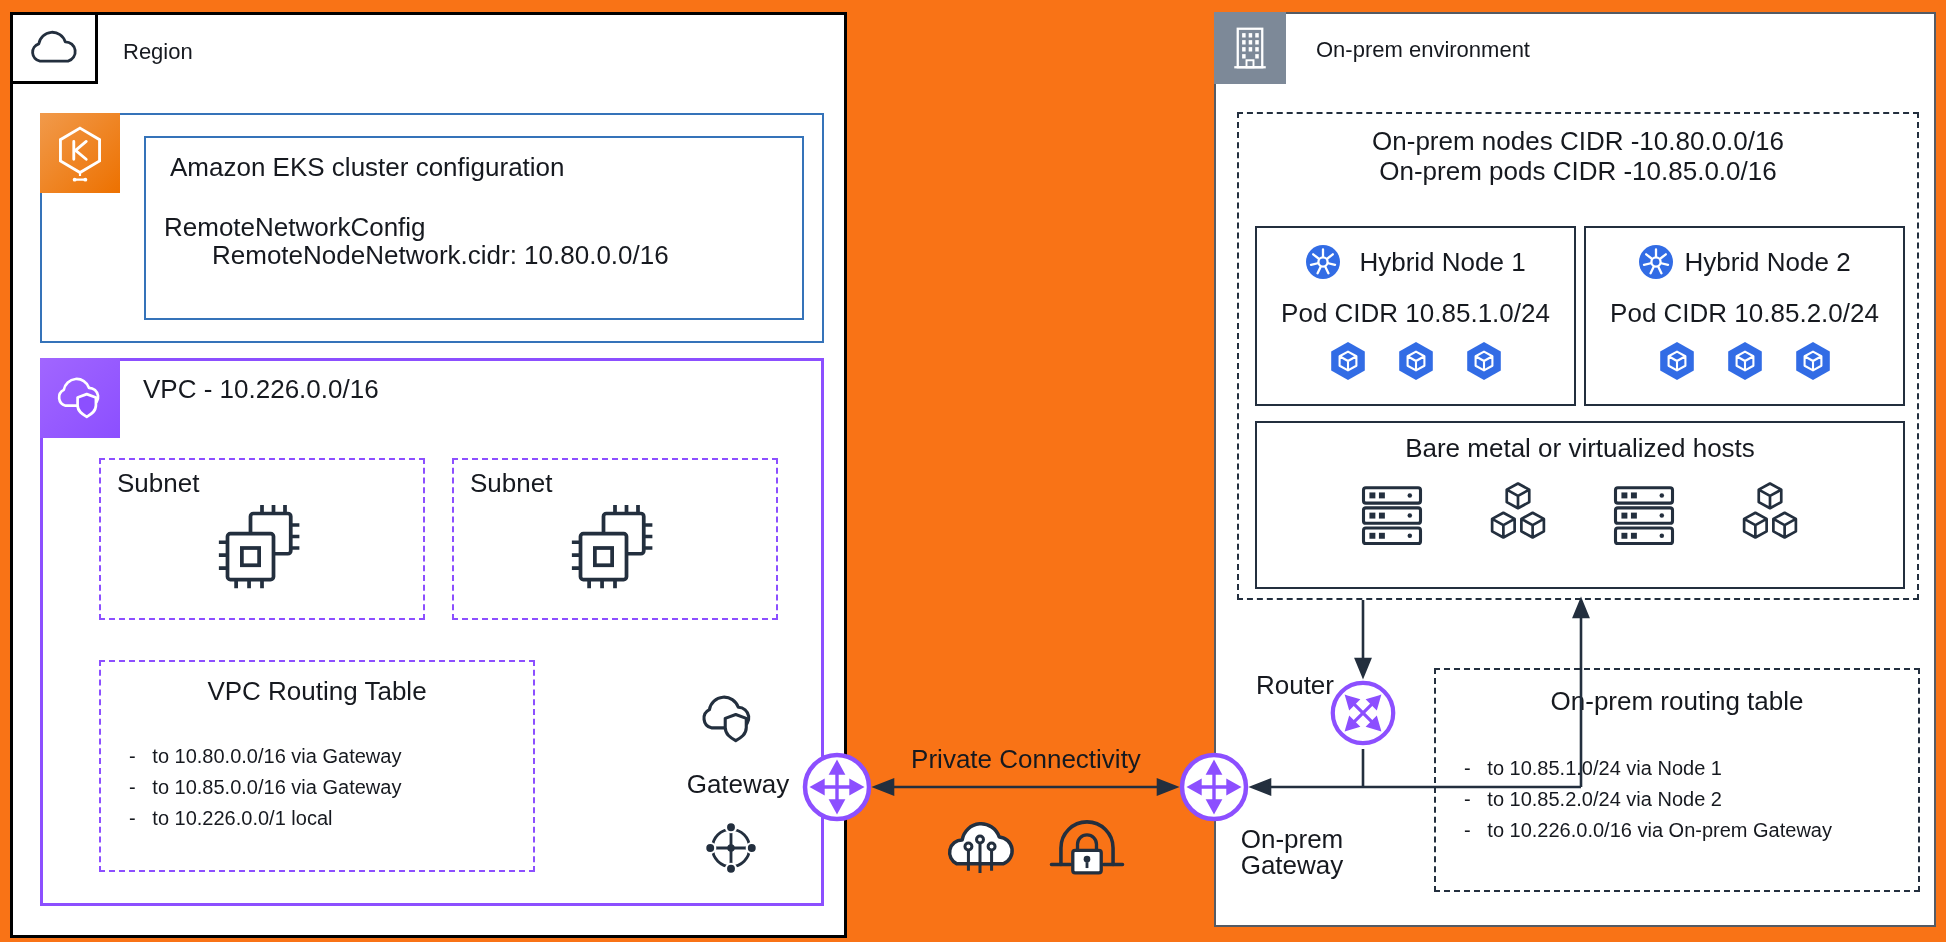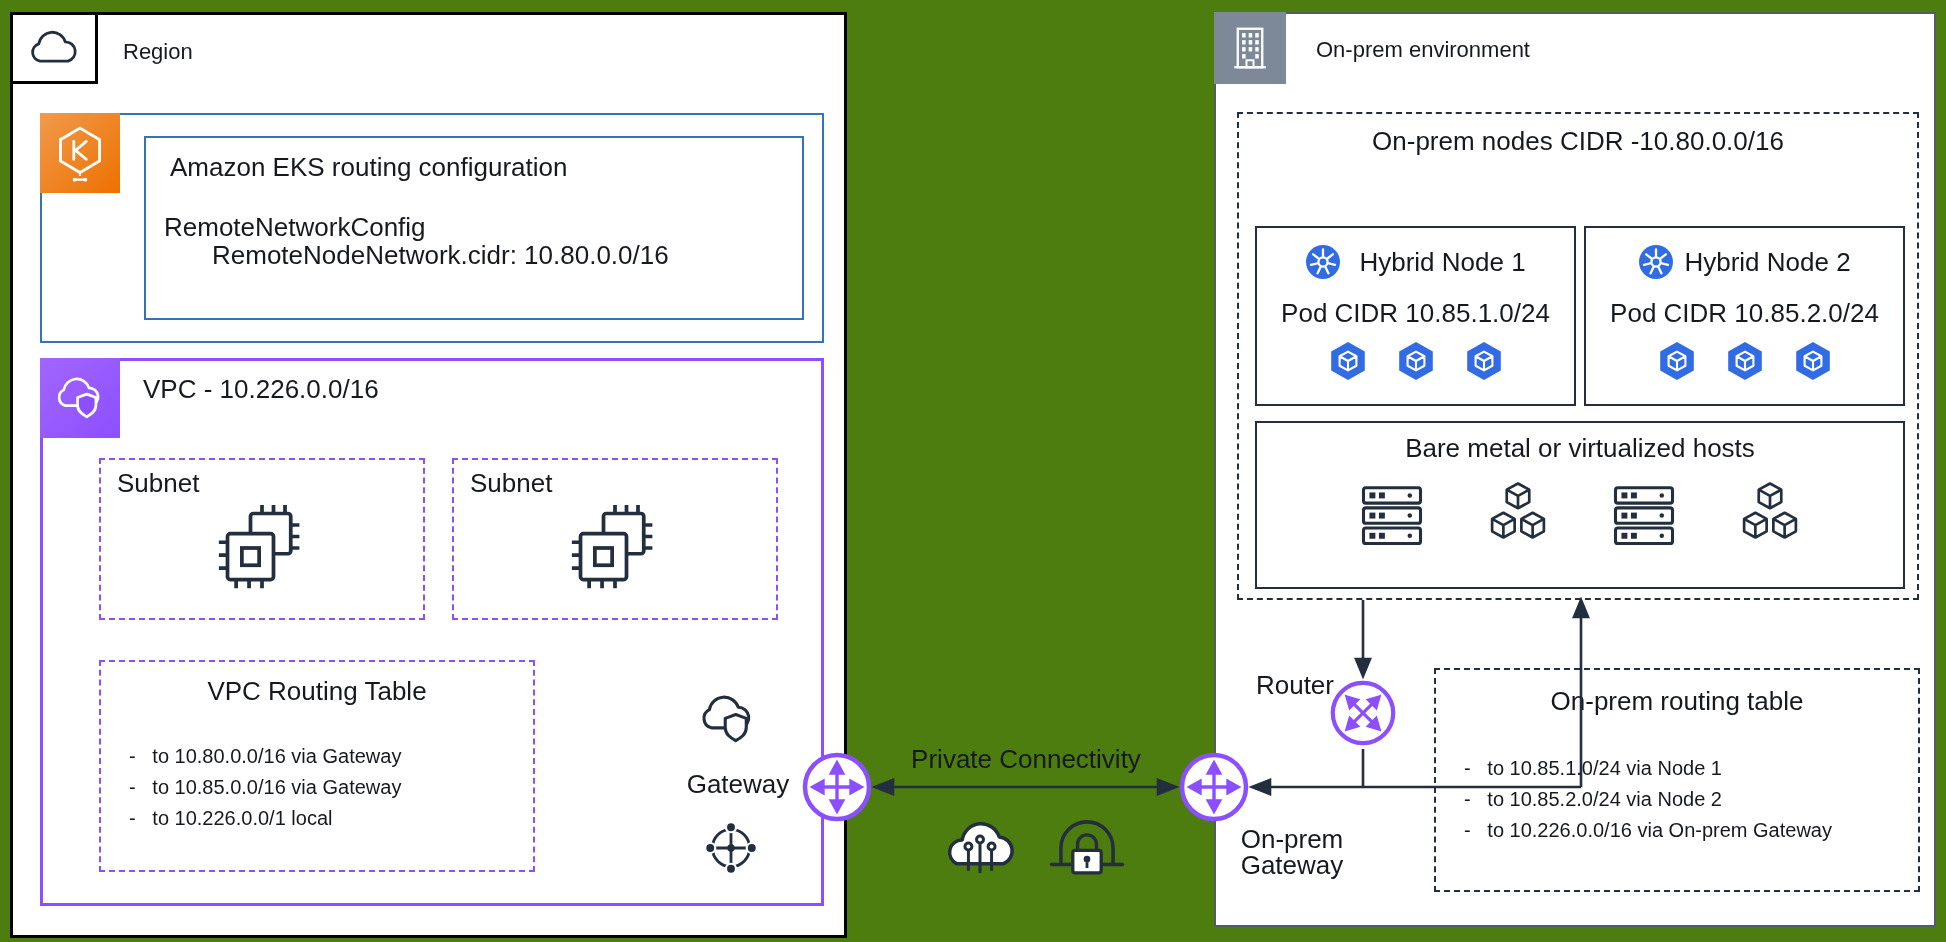--- a/index.html
+++ b/index.html
@@ -1,17 +1,17 @@
 <!DOCTYPE html>
 <html><head>
 <meta charset="utf-8">
 <style>
   html,body{margin:0;padding:0;background:#fff;}
   #canvas{position:relative;width:1946px;height:942px;overflow:hidden;
-          font-family:"Liberation Sans", sans-serif;color:#16191f;background:#4d7c0f;}
+          font-family:"Liberation Sans", sans-serif;color:#16191f;background:#f97316;}
   .abs{position:absolute;box-sizing:border-box;}
   .t21{font-size:26px;line-height:26px;}
   .t22{font-size:22px;line-height:27px;}
   .t20{font-size:20px;line-height:25px;}
   .center{text-align:center;}
   .pre{white-space:pre;}
   .region-box{border:3px solid #000;}
   .blue-box{border:2.5px solid #3573B9;}
   .vpc-box{border:3px solid #8C4FFF;}
   .purple-dash{border:2.5px dashed #8C4FFF;}
@@ -43,21 +43,21 @@
       <div class="abs iconbox orange-bg" style="left:-2px;top:-2px;width:80px;height:80px;">
         <svg width="64" height="64" viewBox="0 0 72 72">
           <polygon points="36,8 58,21 58,45 36,58 14,45 14,21" fill="none" stroke="#fff" stroke-width="3.2"></polygon>
           <path d="M29 23 V43 M43 23 L31 33 L43 43" fill="none" stroke="#fff" stroke-width="3.2" stroke-linecap="round" stroke-linejoin="round"></path>
           <path d="M36 58 v4 M30 66 h12" stroke="#fff" stroke-width="2.4" fill="none"></path>
           <circle cx="30" cy="66" r="2.2" fill="#fff"></circle>
             <circle cx="42" cy="66" r="2.2" fill="#fff"></circle>
         </svg>
       </div>
       <div class="abs blue-box" style="left:102px;top:21px;width:660px;height:184px;background:#fff;">
-        <div class="abs t21" style="left:24px;top:16px;">Amazon EKS routing configuration</div>
+        <div class="abs t21" style="left:24px;top:16px;">Amazon EKS cluster configuration</div>
         <div class="abs t21" style="left:18px;top:76px;">RemoteNetworkConfig</div>
         <div class="abs t21" style="left:66px;top:104px;">RemoteNodeNetwork.cidr: 10.80.0.0/16</div>
       </div>
     </div>
 
     <div class="abs vpc-box" style="left:27px;top:343px;width:784px;height:548px;background:#fff;">
       <div class="abs iconbox purple-bg" style="left:-3px;top:-3px;width:80px;height:80px;">
         <svg width="58" height="54" viewBox="0 0 60 56">
           <path d="M15 36 H42 A9.5 9.5 0 0 0 39.3 17.4 A13.5 13.5 0 0 0 13.2 19.6 A8.8 8.8 0 0 0 15 36 Z" fill="none" stroke="#fff" stroke-width="2.8" stroke-linejoin="round"></path>
           <path d="M37 24 l9.5 3.4 v8.2 c0 6.2 -4.7 9.2 -9.5 11.9 c-4.8 -2.7 -9.5 -5.7 -9.5 -11.9 v-8.2 Z" fill="#8C4FFF" stroke="#fff" stroke-width="2.8" stroke-linejoin="round"></path>
@@ -222,20 +222,21 @@
           <rect x="23" y="39" width="4" height="5"></rect>
             <rect x="38" y="39" width="4" height="5"></rect>
         </g>
         <rect x="28" y="46" width="8" height="8" fill="none" stroke="#fff" stroke-width="2.2"></rect>
       </svg>
     </div>
     <div class="abs t22" style="left:100px;top:22px;">On-prem environment</div>
 
     <div class="abs dark-dash" style="left:21px;top:98px;width:682px;height:488px;">
       <div class="abs t21 center" style="left:0;top:14px;width:100%;">On-prem nodes CIDR -10.80.0.0/16</div>
+      <div class="abs t21 center" style="left:0;top:44px;width:100%;">On-prem pods CIDR -10.85.0.0/16</div>
 
       <div class="abs dark-solid" style="left:16px;top:112px;width:321px;height:180px;background:#fff;">
         <div class="row" style="margin-top:16px;gap:18px;">
           <svg width="36" height="36" viewBox="0 0 36 36">
             <circle cx="18" cy="18" r="17" fill="#326CE5"></circle>
             <path d="M18 18 L18 5.5 M18 18 L27.8 10.3 M18 18 L30 20.8 M18 18 L23.4 29.3 M18 18 L12.6 29.3 M18 18 L6 20.8 M18 18 L8.2 10.3" stroke="#fff" stroke-width="2.3" stroke-linecap="round"></path>
             <circle cx="18" cy="18" r="4.6" fill="#326CE5" stroke="#fff" stroke-width="2.3"></circle>
           </svg>
           <span class="t21">Hybrid Node 1</span>
         </div>

